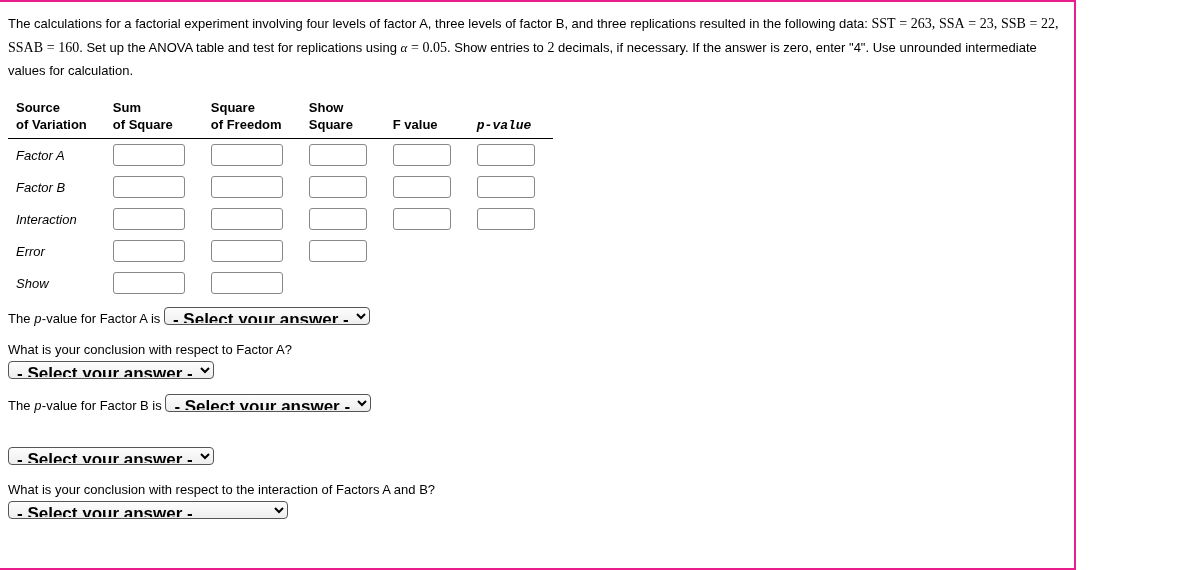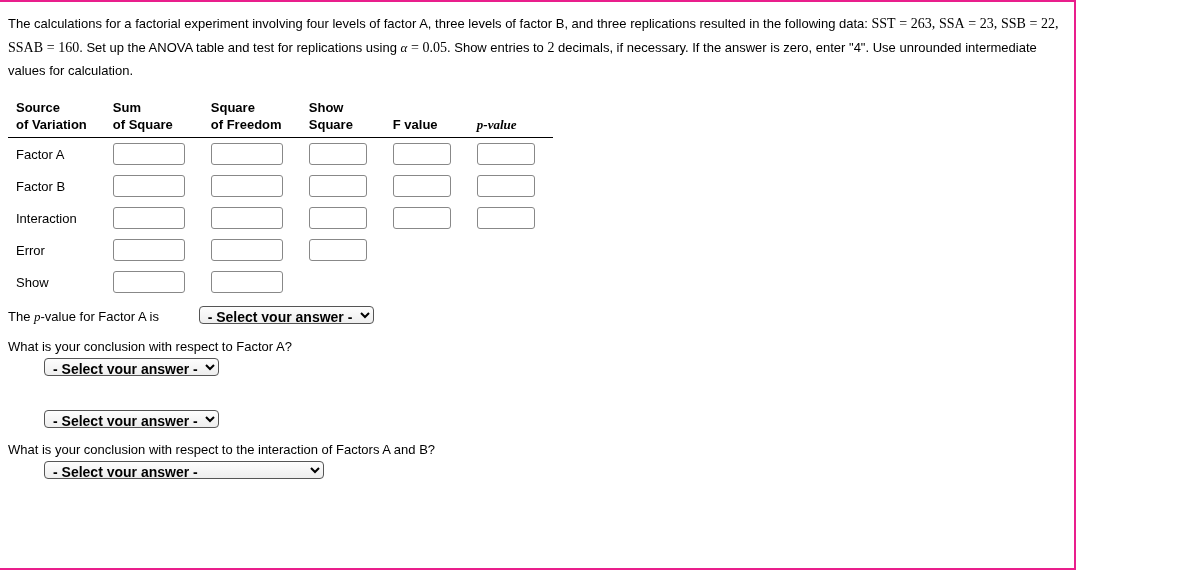--- a/index.html
+++ b/index.html
@@ -47,20 +47,21 @@
   table.anova thead tr {
     border-bottom: 1px solid #000;
   }
   table.anova td {
     padding: 5px 18px 5px 8px;
     vertical-align: middle;
   }
   table.anova td.label {
     font-weight: normal;
     white-space: nowrap;
+    font-style: italic;
   }
   input.cell {
     width: 62px;
     height: 18px;
     border: 1px solid #888;
     border-radius: 3px;
     padding: 1px 4px;
     font-size: 12px;
     background: #fff;
   }
@@ -68,33 +69,32 @@
     width: 48px;
   }
   .qline {
     margin-top: 8px;
     line-height: 1.6;
   }
   select.sel {
     border: 1px solid #555;
     border-radius: 4px;
     background: linear-gradient(#fdfdfd,#eee);
-    font-size: 14px;
+    font-size: 17px;
     font-weight: bold;
     padding: 1px 4px;
     height: 18px;
-    margin-left: 36px;
   }
   .sel-wrap {
     display: inline-block;
     vertical-align: middle;
   }
   .italic-p {
     font-style: italic;
-    font-family: Liberation Serif, serif;
+    font-family: Liberation Mono, monospace;
   }
 </style>
 </head>
 <body>
 
 <div class="container">
 
   <div class="problem-text">
     <span>The calculations for a factorial experiment involving four levels of factor A, three levels of factor B, and three replications resulted in the following data:</span>
     <span class="math">SST</span>
@@ -184,20 +184,24 @@
   <div class="qline">
     <span>The </span><span class="italic-p">p</span><span>-value for Factor A is</span>
     <span class="sel-wrap"><select class="sel"><option>- Select your answer -</option></select></span>
   </div>
 
   <div class="qline">
     <span>What is your conclusion with respect to Factor A?</span><br>
     <span class="sel-wrap"><select class="sel"><option>- Select your answer -</option></select></span>
   </div>
 
+  <div class="qline">
+    <span>The </span><span class="italic-p">p</span><span>-value for Factor B is</span>
+    <span class="sel-wrap"><select class="sel"><option>- Select your answer -</option></select></span>
+  </div>
 
   <div class="qline">
     <br>
     <span class="sel-wrap"><select class="sel"><option>- Select your answer -</option></select></span>
   </div>
 
 
   <div class="qline">
     <span>What is your conclusion with respect to the interaction of Factors A and B?</span><br>
     <span class="sel-wrap"><select class="sel" style="width:280px"><option>- Select your answer -</option></select></span>

